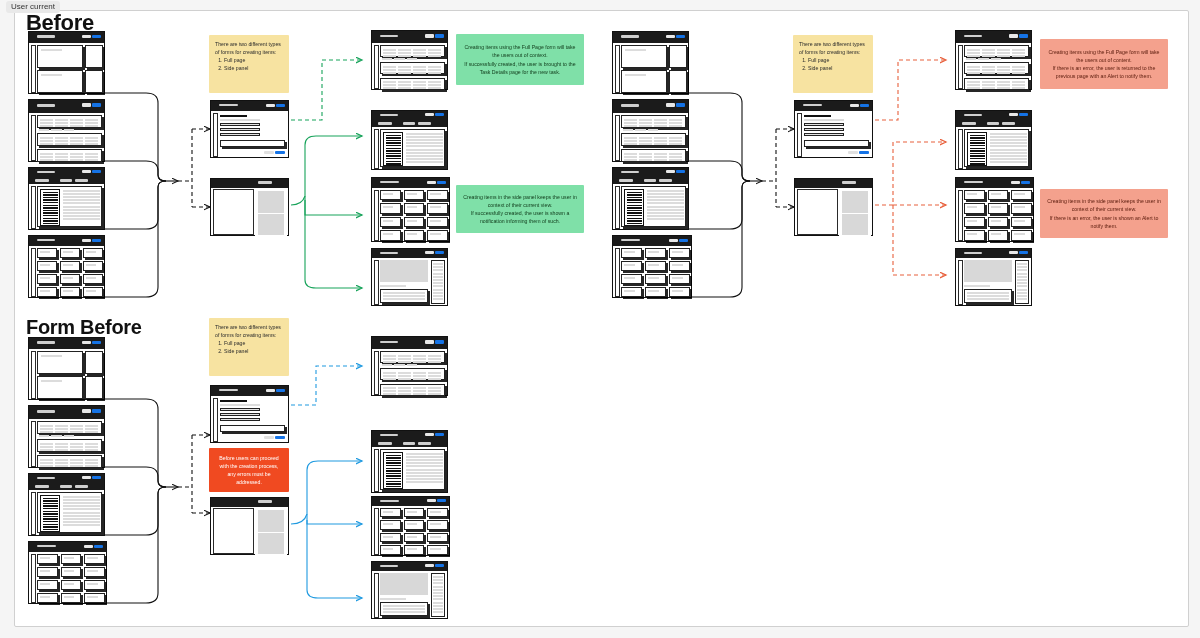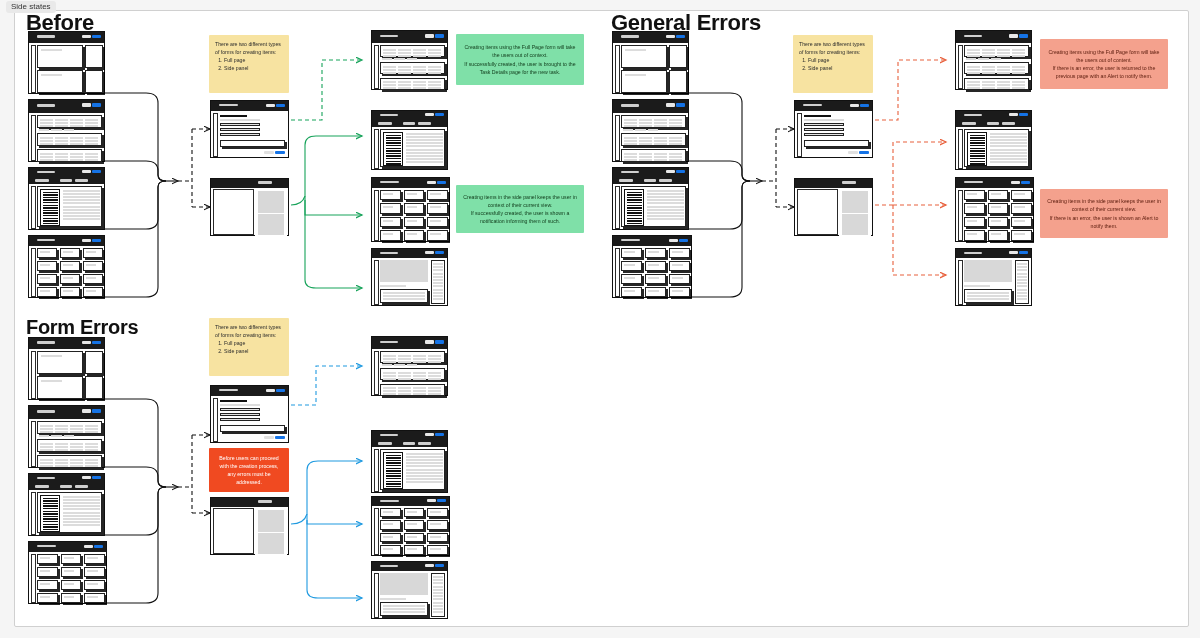--- a/index.html
+++ b/index.html
@@ -44,25 +44,24 @@
 
   
   svg.conn{position:absolute;left:0;top:0;width:1173px;height:615px;overflow:visible;pointer-events:none;}
 </style>
 </head>
 <body>
 
 <div id="canvas">
 
   <div id="frame"></div>
-  <div id="frame-label">Side states</div>
+  <div id="frame-label">User current</div>
 
   <div class="section-title t-success">Before</div>
-  <div class="section-title t-general">General Errors</div>
-  <div class="section-title t-formerr">Form Errors</div>
+  <div class="section-title t-formerr">Form Before</div>
 
   <svg class="conn" style="left:14px;top:10px;">
     <defs>
       <marker id="ar-dark" markerWidth="7" markerHeight="7" refX="5.6" refY="3" orient="auto">
         <path d="M0,0.4 L5.6,3 L0,5.6" fill="none" stroke="#111" stroke-width="1"></path>
       </marker>
       <marker id="ar-green" markerWidth="7" markerHeight="7" refX="5.6" refY="3" orient="auto">
         <path d="M0,0.4 L5.6,3 L0,5.6" fill="none" stroke="#17a35a" stroke-width="1.1"></path>
       </marker>
       <marker id="ar-orange" markerWidth="7" markerHeight="7" refX="5.6" refY="3" orient="auto">

